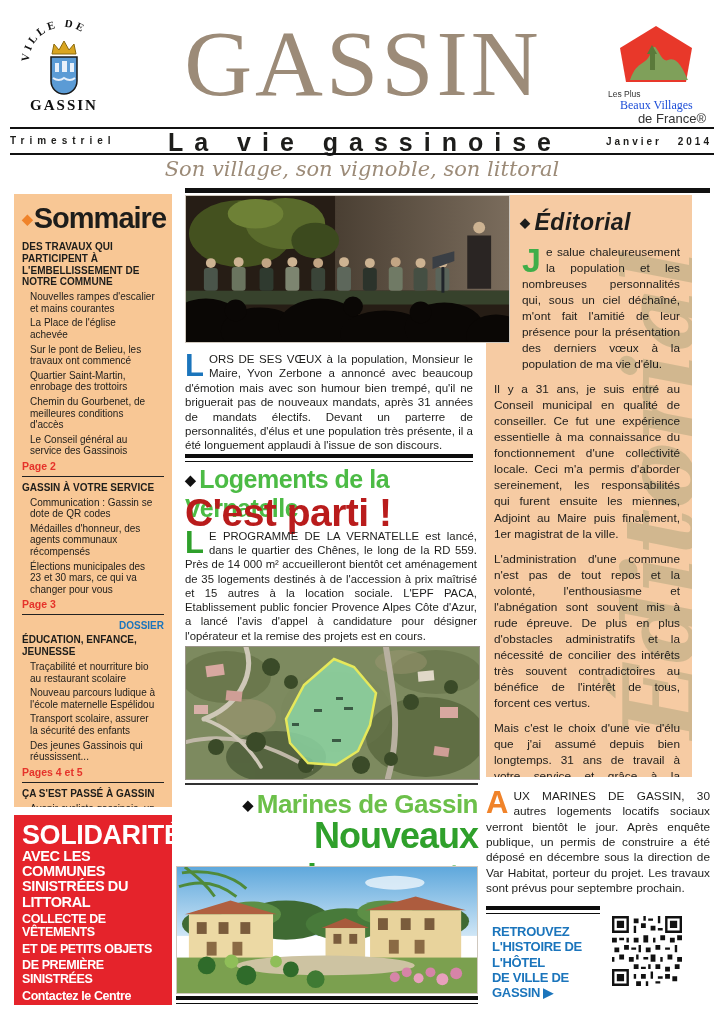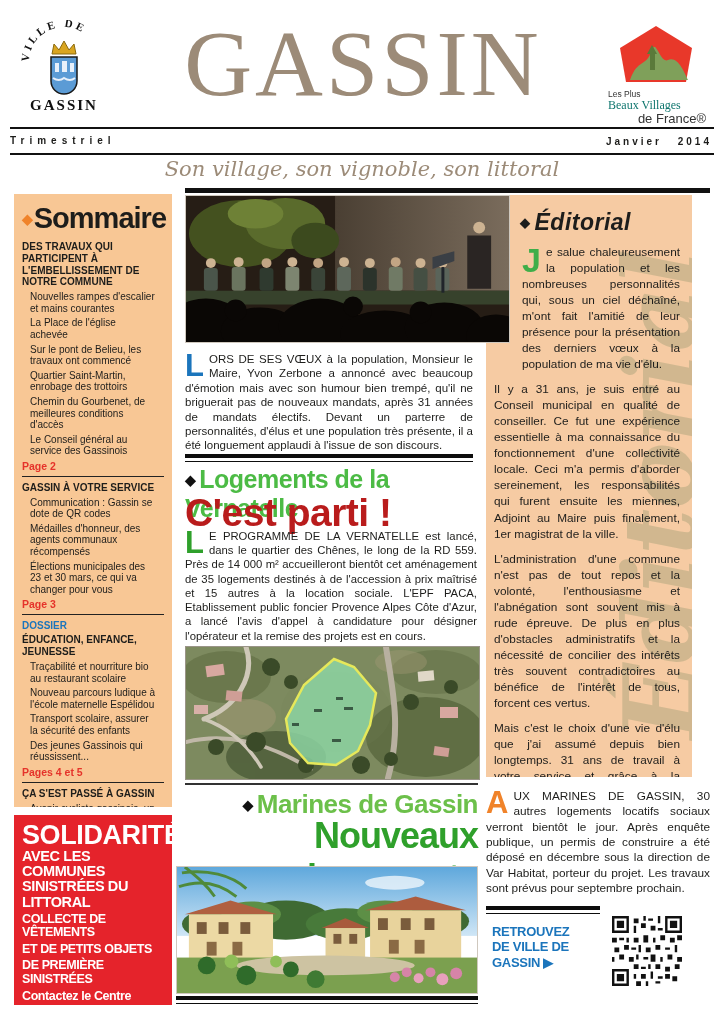--- a/index.html
+++ b/index.html
@@ -8,40 +8,40 @@
   .abs{position:absolute;}
 
   
   .masthead{left:148px;top:14px;width:430px;text-align:center;
             font-family:"Liberation Serif",serif;font-size:94px;line-height:1.05;
             color:#9c8b78;letter-spacing:3px;}
   .coat{left:16px;top:20px;}
   .pbv{right:12px;top:24px;width:112px;}
   .pbv-text{width:104px;margin:0 auto;line-height:1.05;}
   .pbv-l1{font-size:8.5px;color:#333;text-align:left;padding-left:4px;}
-  .pbv-l2{font-family:"Liberation Serif",serif;font-size:12px;color:#0f766e;text-align:left;padding-left:4px;}
+  .pbv-l2{font-family:"Liberation Serif",serif;font-size:12px;color:#1d4ed8;text-align:left;padding-left:4px;margin-left:12px;}
   .pbv-l3{font-size:13px;color:#333;text-align:right;padding-right:2px;}
   .hrule{left:10px;right:10px;height:2px;background:#111;}
   .r1{top:127px;} .r2{top:153px;}
   .banner-left{left:10px;top:135px;font-size:10px;font-weight:bold;letter-spacing:5px;}
   .banner-title{left:140px;top:128px;width:450px;text-align:center;font-size:25px;
                 font-weight:bold;letter-spacing:11px;}
   .banner-right{right:12px;top:136px;font-size:10px;font-weight:bold;letter-spacing:3px;word-spacing:10px;}
   .tagline{left:0;right:0;top:157px;text-align:center;font-family:"DejaVu Serif",serif;
            font-style:italic;font-size:21px;color:#9c8b78;}
 
   .topbar{left:185px;right:14px;top:188px;height:5px;background:#111;}
 
   
   .sommaire{left:14px;top:194px;width:158px;height:613px;background:#f8c795;
             padding:6px 8px;box-sizing:border-box;overflow:hidden;}
   .som-title{font-size:29px;font-weight:bold;letter-spacing:-1px;margin:2px 0 6px 0;}
   .som-title .dia{color:#f0832a;font-size:14px;vertical-align:4px;margin-right:2px;}
   .som-h{font-size:10px;font-weight:bold;line-height:1.18;margin:3px 0 2px 0;}
-  .som-k{font-size:10px;font-weight:bold;color:#1b75bc;margin:3px 0 0 0;}
+  .som-k{font-size:10px;font-weight:bold;color:#1b75bc;margin:3px 0 0 0;text-align:right;}
   .som-item{font-size:10px;line-height:1.16;margin:3px 8px;}
   .som-page{font-size:10.5px;font-weight:bold;color:#e5332a;margin:2px 0 3px 0;}
   .som-sep{border-top:1.5px solid #222;margin:4px 0 5px 0;}
 
   
   .redbox{left:14px;top:815px;width:158px;height:190px;background:#e5232b;color:#fff;
           padding:7px 8px;box-sizing:border-box;overflow:hidden;letter-spacing:-0.4px;}
   .sol-title{font-size:27px;font-weight:bold;line-height:1;}
   .sol-sub{font-size:14.5px;font-weight:bold;line-height:1.05;}
   .sol-col{font-size:12.5px;font-weight:bold;line-height:1.08;margin-top:3px;}
@@ -119,20 +119,21 @@
     </svg>
     <div class="pbv-text">
       <div class="pbv-l1">Les Plus</div>
       <div class="pbv-l2">Beaux Villages</div>
       <div class="pbv-l3">de France®</div>
     </div>
   </div>
 
   <div class="abs hrule r1"></div>
   <div class="abs banner-left">Trimestriel</div>
+  <div class="abs banner-title">La vie gassinoise</div>
   <div class="abs banner-right">Janvier 2014</div>
   <div class="abs hrule r2"></div>
   <div class="abs tagline">Son village, son vignoble, son littoral</div>
 
   <div class="abs topbar"></div>
 
   <div class="abs sommaire">
     <div class="som-title"><span class="dia">◆</span><span>Sommaire</span></div>
 
     <div class="som-h">DES TRAVAUX QUI PARTICIPENT À L'EMBELLISSEMENT DE NOTRE COMMUNE</div>
@@ -368,20 +369,21 @@
   </div>
 
   <div class="abs marines2">
     <span class="dropcap dc-orange">A</span><span>UX MARINES DE GASSIN, 30 autres logements locatifs sociaux verront bientôt le jour. Après enquête publique, un permis de construire a été déposé en décembre sous la direction de Var Habitat, porteur du projet. Les travaux sont prévus pour septembre prochain.</span>
   </div>
 
   <div class="abs drule sep-d"></div>
 
   <div class="abs qr-text">
     <div>RETROUVEZ</div>
+    <div>L'HISTOIRE DE L'HÔTEL</div>
     <div>DE VILLE DE GASSIN ▶</div>
   </div>
 
   <svg class="abs qr" width="70" height="70" viewBox="0 0 29 29">
     <rect width="29" height="29" fill="#fff"></rect>
     <path fill="#111" d="M0 0h7v7H0z M22 0h7v7h-7z M0 22h7v7H0z"></path>
     <path fill="#fff" d="M1 1h5v5H1z M23 1h5v5h-5z M1 23h5v5H1z"></path>
     <path fill="#111" d="M2 2h3v3H2z M24 2h3v3h-3z M2 24h3v3H2z"></path>
     <path fill="#111" d="M9 1h2v2H9z M13 0h1v2h-1z M15 1h2v1h-2z M19 0h1v3h-1z M9 4h1v3H9z M12 3h2v2h-2z M16 4h2v2h-2z M19 5h2v1h-2z M0 9h2v2H0z M3 9h2v1H3z M6 9h1v2H6z M9 9h2v2H9z M13 8h2v3h-2z M17 9h1v2h-1z M20 8h2v2h-2z M24 9h2v2h-2z M27 8h2v2h-2z M1 13h2v2H1z M5 12h2v2H5z M8 13h2v1H8z M11 12h1v3h-1z M14 13h2v2h-2z M18 12h2v2h-2z M22 13h2v1h-2z M26 12h1v3h-1z M0 17h1v2H0z M3 16h2v2H3z M7 17h2v2H7z M10 16h1v2h-1z M13 17h2v1h-2z M16 16h2v3h-2z M20 17h1v2h-1z M23 16h2v2h-2z M27 17h2v2h-2z M9 20h2v2H9z M12 21h2v1h-2z M15 20h1v2h-1z M18 20h2v2h-2z M22 21h2v2h-2z M26 20h2v2h-2z M9 24h1v2H9z M12 24h2v2h-2z M16 23h1v3h-1z M19 25h2v1h-2z M22 24h2v2h-2z M25 25h2v2h-2z M10 27h2v2h-2z M14 27h1v2h-1z M18 27h2v1h-2z"></path>
   </svg>

